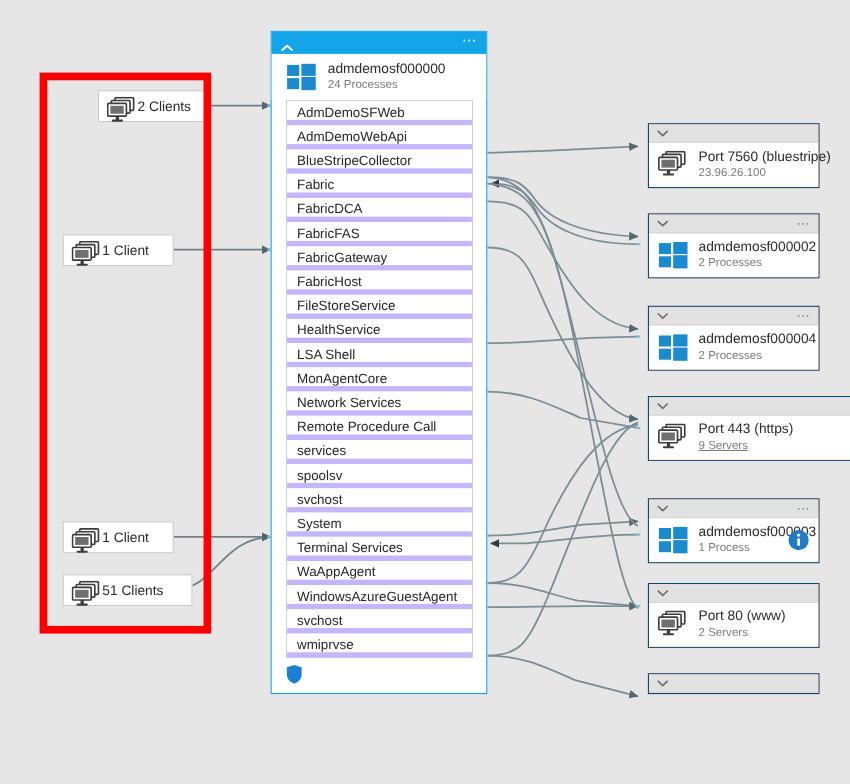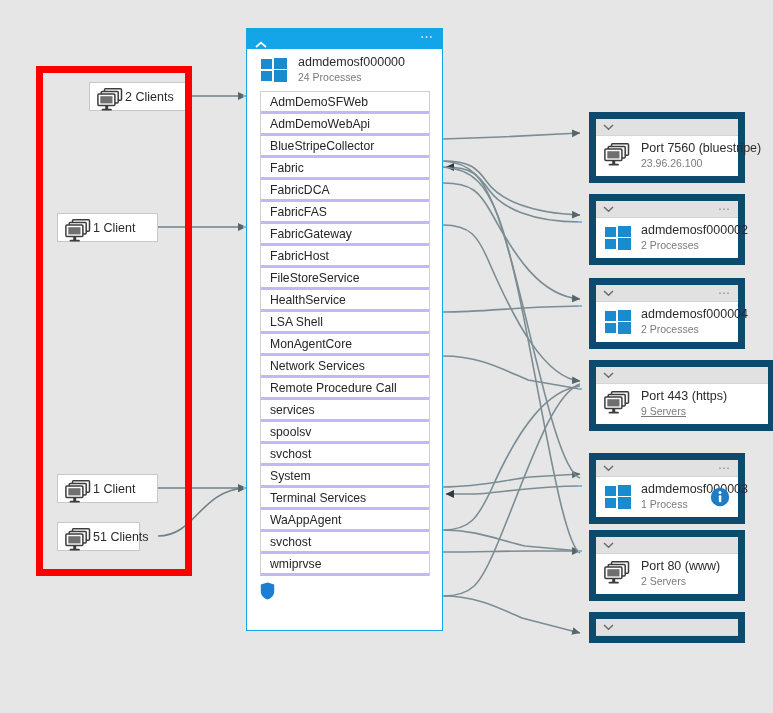--- a/index.html
+++ b/index.html
@@ -20,21 +20,21 @@
     position: absolute; left: 0; top: 0;
     width: 773px; height: 713px;
     pointer-events: none;
     z-index: 1;
   }
   
   .node {
     position: absolute;
     z-index: 3;
     background: #fca5a5;
-    border: 7px solid #0c4a6e;
+    border: 1px solid #0c4a6e;
   }
   .node-head {
     height: 17px;
     background: #e1e1e1;
     border-bottom: 1px solid #d4d4d4;
     position: relative;
   }
   .chev {
     position: absolute;
     left: 7px; top: 4px;
@@ -129,21 +129,21 @@
     border: 1px solid #d0d0d0;
     border-bottom: none;
     background: #fff;
   }
   .proc {
     height: 22px;
     line-height: 21px;
     padding-left: 9px;
     font-size: 12.2px;
     color: #262626;
-    border-bottom: 3px solid #c4b5fd;
+    border-bottom: 5px solid #c4b5fd;
     background: #fff;
     white-space: nowrap;
     overflow: hidden;
   }
   #panel-foot {
     padding: 6px 0 0 13px;
   }
   .shield { width: 15px; height: 18px; }
 
   
@@ -297,20 +297,21 @@
         <div class="proc">LSA Shell</div>
         <div class="proc">MonAgentCore</div>
         <div class="proc">Network Services</div>
         <div class="proc">Remote Procedure Call</div>
         <div class="proc">services</div>
         <div class="proc">spoolsv</div>
         <div class="proc">svchost</div>
         <div class="proc">System</div>
         <div class="proc">Terminal Services</div>
         <div class="proc">WaAppAgent</div>
+        <div class="proc">WindowsAzureGuestAgent</div>
         <div class="proc">svchost</div>
         <div class="proc">wmiprvse</div>
       </div>
 
     <div id="panel-foot">
       <span class="shield">
         <svg width="15" height="18" viewBox="0 0 15 18">
             <path d="M7.5,0.6 L14.2,2.6 L14.2,9.2 C14.2,13.6 10.9,16.4 7.5,17.5 C4.1,16.4 0.8,13.6 0.8,9.2 L0.8,2.6 Z" fill="#1a7fd4"></path>
           </svg>
       </span>
@@ -350,21 +351,21 @@
             <rect x="7.5" y="0.8" width="17" height="11.5" rx="1" fill="#ffffff" stroke="#3c3c3c" stroke-width="1.5"></rect>
             <rect x="4.2" y="3.4" width="17" height="11.5" rx="1" fill="#ffffff" stroke="#3c3c3c" stroke-width="1.5"></rect>
             <rect x="0.9" y="6.0" width="17" height="11.5" rx="1" fill="#ffffff" stroke="#3c3c3c" stroke-width="1.5"></rect>
             <rect x="3.3" y="8.2" width="12.2" height="7.2" fill="#6f6f6f"></rect>
             <rect x="8.2" y="17.5" width="3" height="3.6" fill="#3c3c3c"></rect>
             <rect x="4.6" y="20.7" width="10.2" height="1.9" rx="0.9" fill="#3c3c3c"></rect>
           </svg>
         </span>
         <span class="cli-label">1 Client</span>
       </div>
-      <div class="client" style="left: 57px; top: 522px; width: 83px;">
+      <div class="client" style="left: 57px; top: 522px; width: 118px;">
         <span class="cli-ico">
           <svg class="monstack" width="21" height="19" viewBox="0 0 30 26">
             <rect x="7.5" y="0.8" width="17" height="11.5" rx="1" fill="#ffffff" stroke="#3c3c3c" stroke-width="1.5"></rect>
             <rect x="4.2" y="3.4" width="17" height="11.5" rx="1" fill="#ffffff" stroke="#3c3c3c" stroke-width="1.5"></rect>
             <rect x="0.9" y="6.0" width="17" height="11.5" rx="1" fill="#ffffff" stroke="#3c3c3c" stroke-width="1.5"></rect>
             <rect x="3.3" y="8.2" width="12.2" height="7.2" fill="#6f6f6f"></rect>
             <rect x="8.2" y="17.5" width="3" height="3.6" fill="#3c3c3c"></rect>
             <rect x="4.6" y="20.7" width="10.2" height="1.9" rx="0.9" fill="#3c3c3c"></rect>
           </svg>
         </span>

